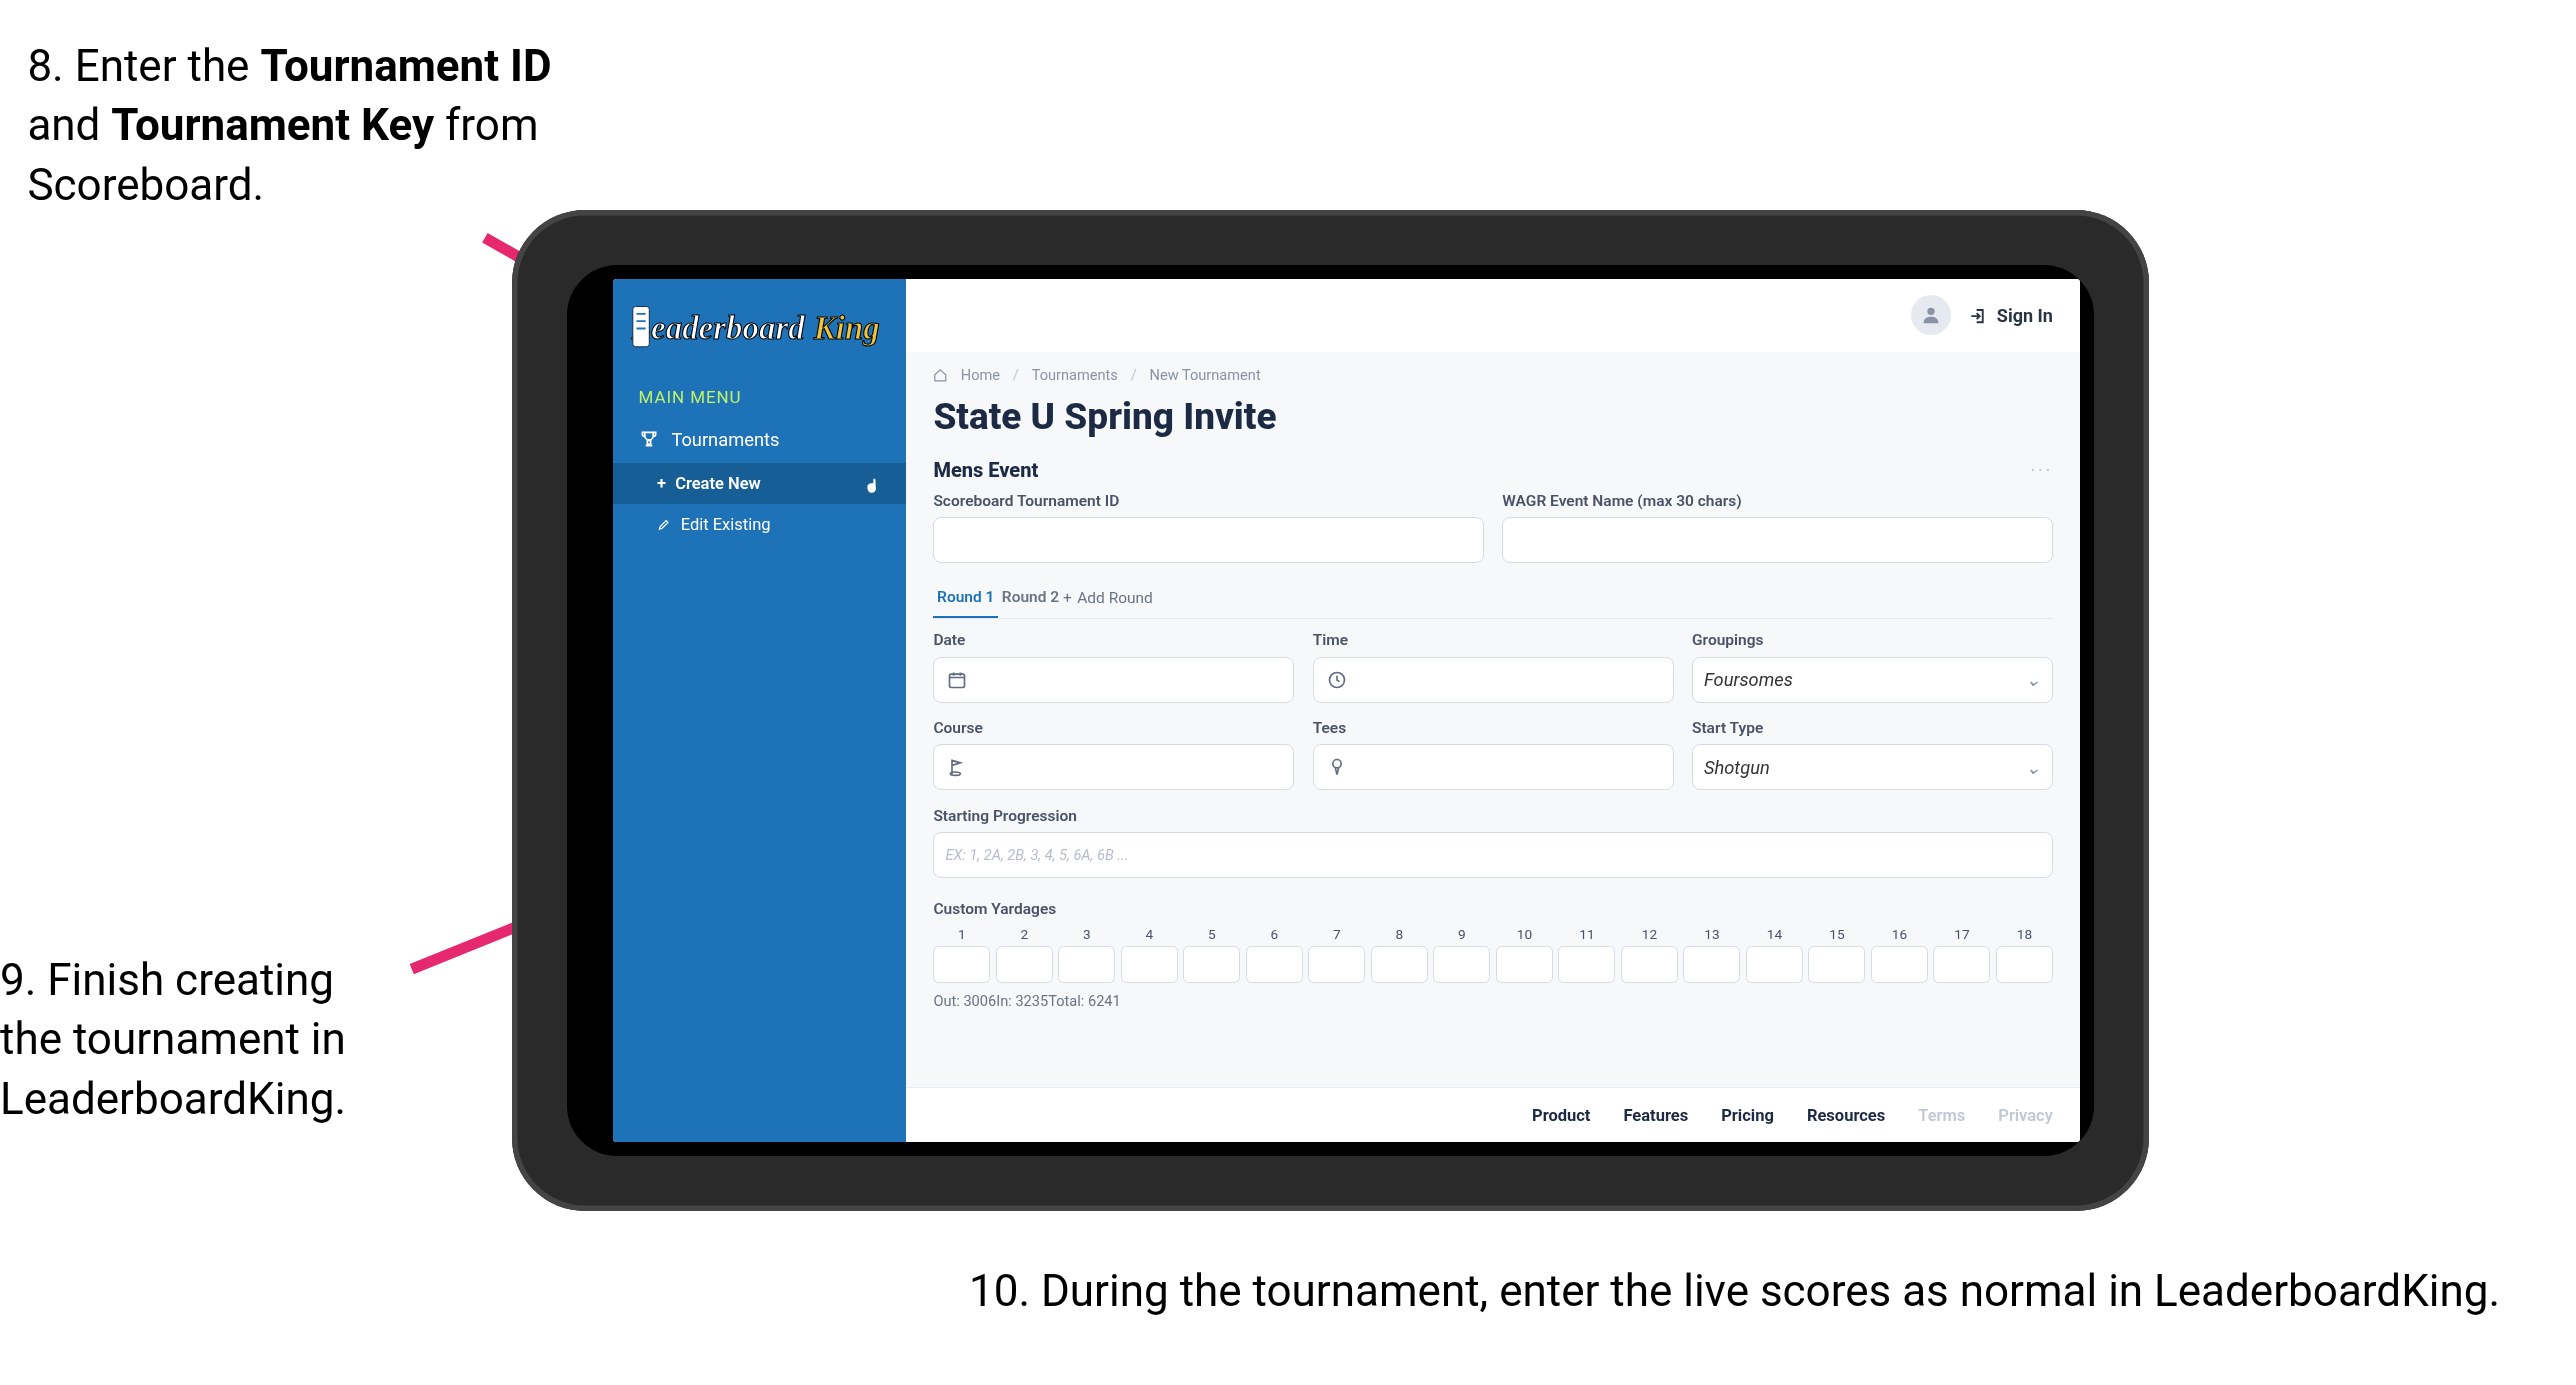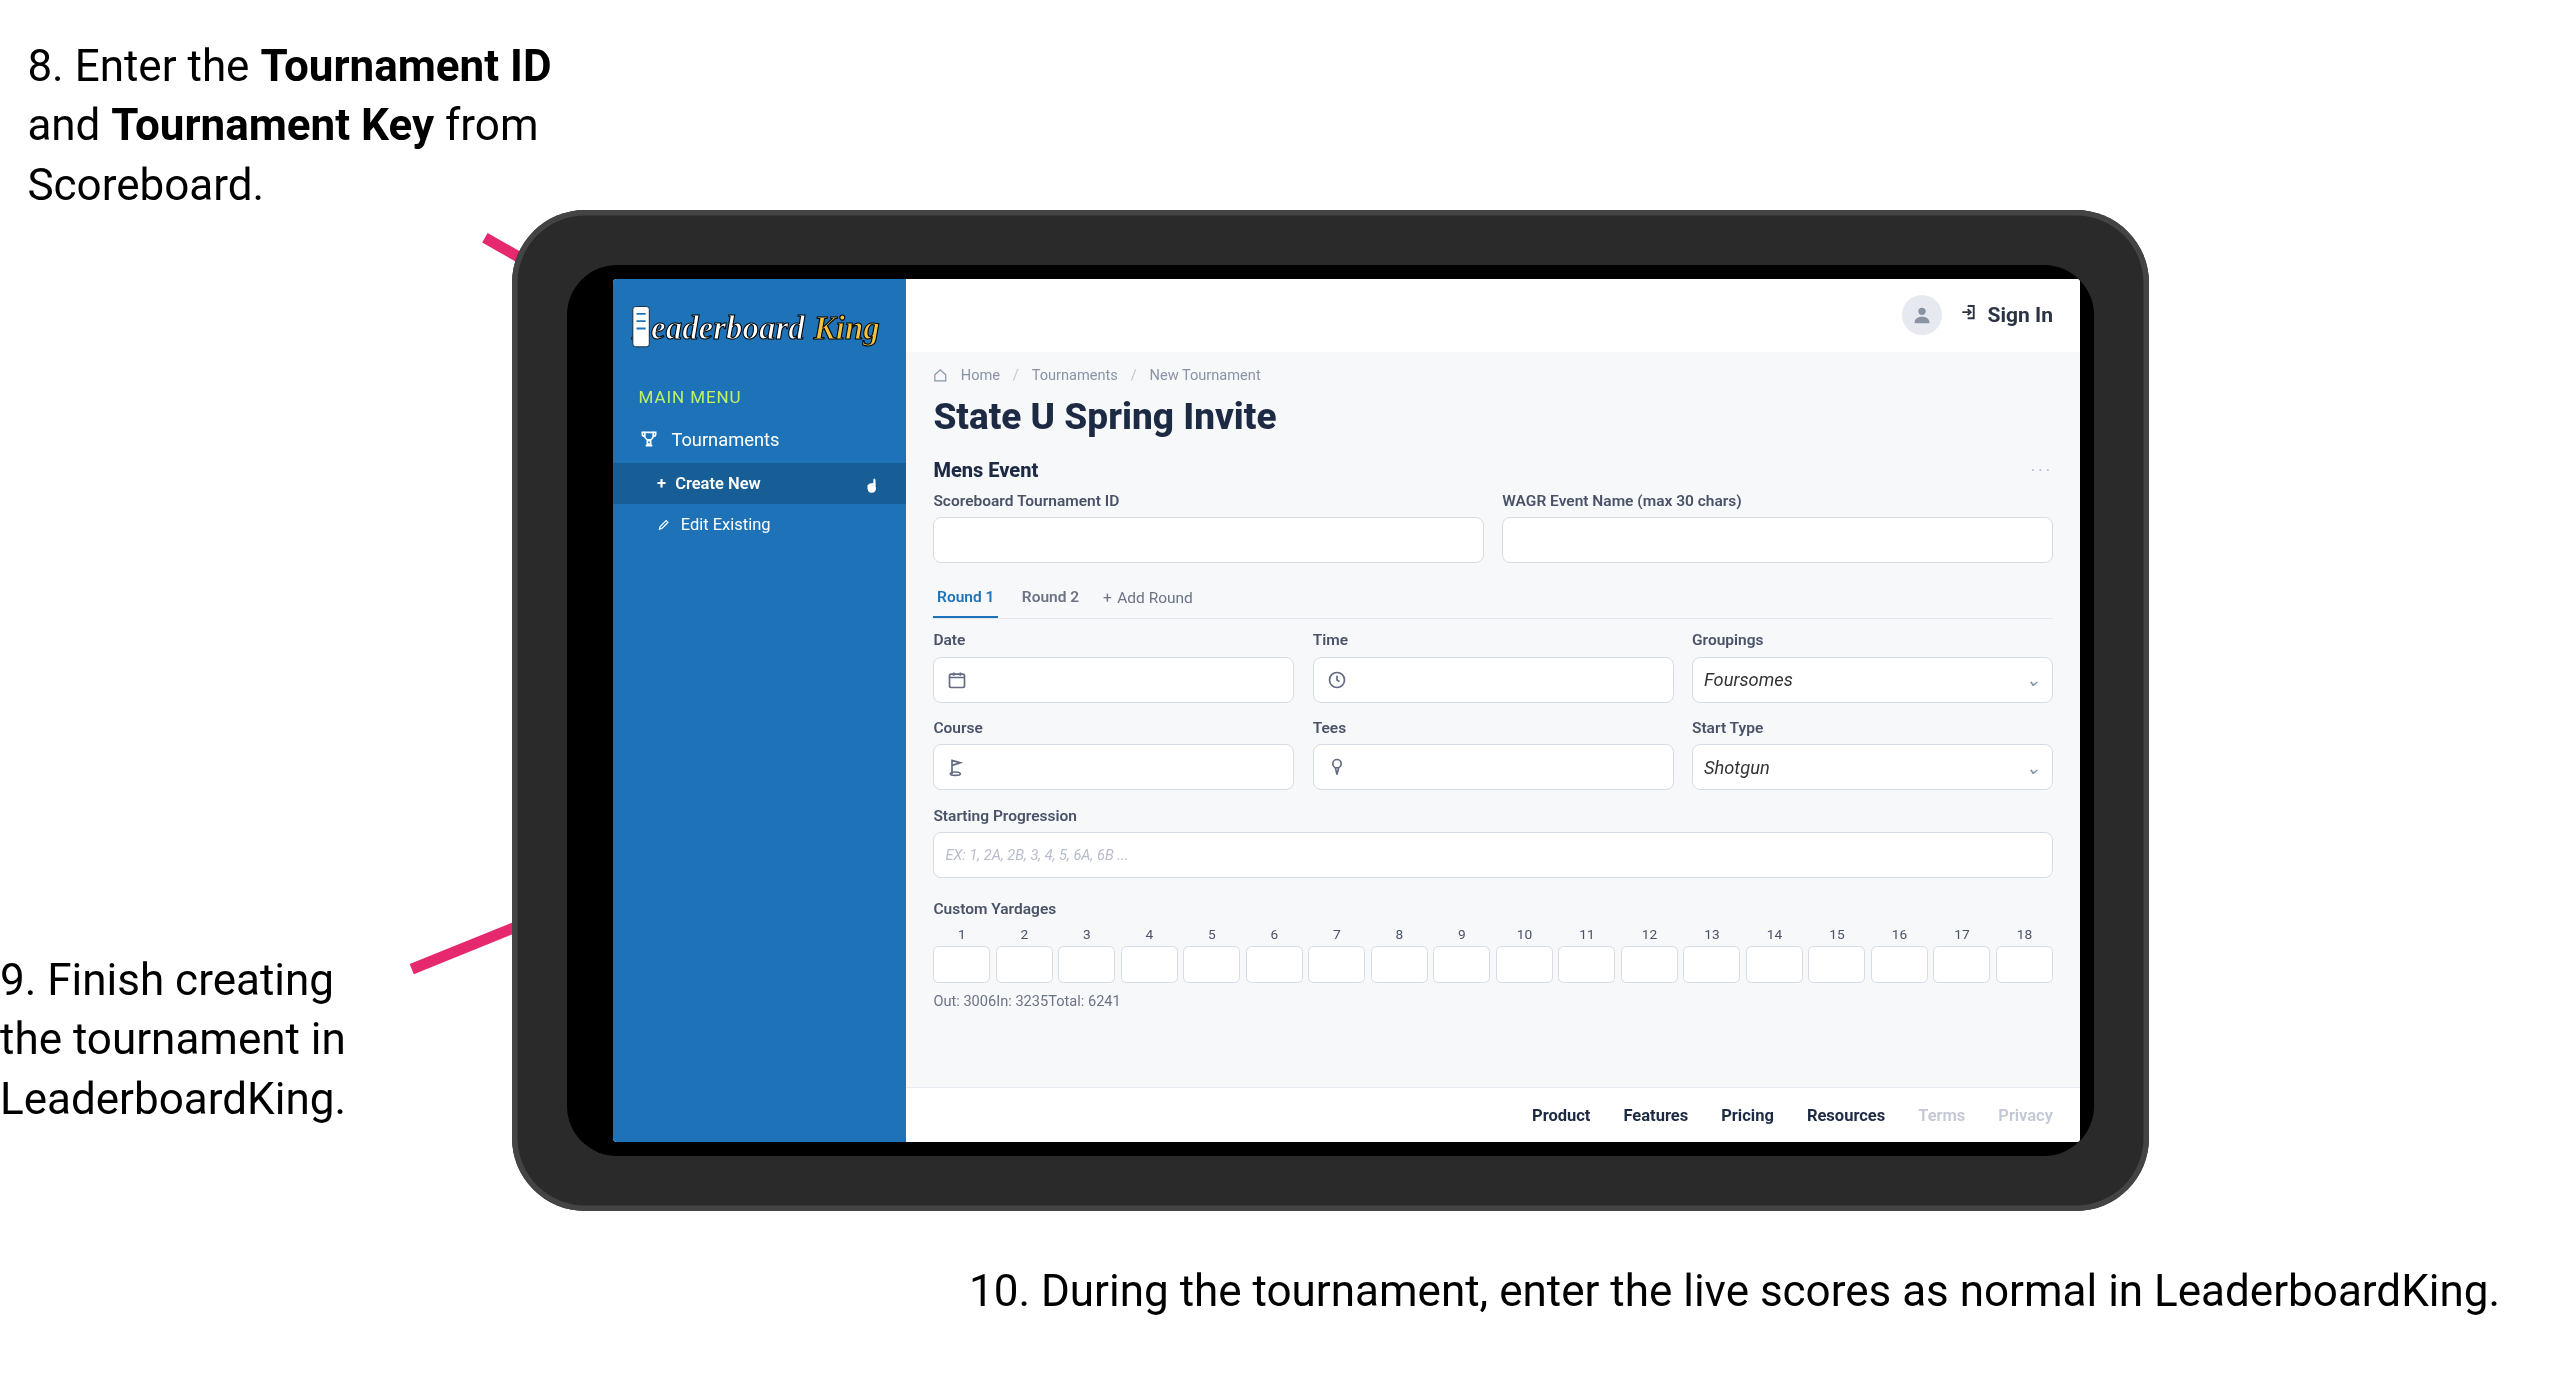--- a/index.html
+++ b/index.html
@@ -23,40 +23,40 @@
   .nav-item { display: flex; align-items: center; gap: 12.8px; padding: 12.8px 25.6px; font-size: 18.3px; color: #fff; }
   .nav-sub { padding: 11px 25.6px 11px 44px; font-size: 16.5px; display: flex; align-items: center; gap: 9.1px; }
   .nav-sub.active { background: #185e96; font-weight: 600; }
   .nav-sub .plus { font-size: 16.5px; }
   .cursor-hand { position: relative; top: 1.8px; font-size: 12.8px; filter: grayscale(1) brightness(10); }
 
   
   .main { position: absolute; left: 293px; right: 0; top: 0; bottom: 0; background: #f7f8fa; display: flex; flex-direction: column; }
   .topbar { height: 73px; display: flex; align-items: center; justify-content: flex-end; gap: 18.3px; padding: 0 27.4px; background: #fff; }
   .avatar-circle { width: 40px; height: 40px; border-radius: 50%; background: #e6e9ef; display: flex; align-items: center; justify-content: center; color: #7a8294; }
-  .signin { display: flex; align-items: flex-start; gap: 9.1px; font-weight: 700; font-size: 21px; color: #2b3445; }
+  .signin { display: flex; align-items: flex-end; gap: 9.1px; font-weight: 700; font-size: 18px; color: #2b3445; }
 
   .content { flex: 1; padding: 9.1px 27.4px 0 27.4px; overflow: hidden; }
   .breadcrumb { display: flex; align-items: center; gap: 12.8px; color: #8a92a6; font-size: 14.6px; padding: 5.5px 0 11px 0; }
   .breadcrumb .sep { color: #c2c8d4; }
   .page-title { font-size: 37px; font-weight: 800; color: #1d2a44; padding-bottom: 16.5px; }
 
   .section-head { display: flex; align-items: center; justify-content: space-between; padding: 3.7px 0 9.1px 0; }
   .section-head h2 { font-size: 20px; font-weight: 800; color: #1d2a44; }
   .dots { color: #b8bfcf; letter-spacing: 2.7px; font-size: 18.3px; }
 
   .row { display: flex; gap: 18.3px; margin-bottom: 16.5px; }
   .field { flex: 1; display: flex; flex-direction: column; gap: 7.3px; }
   .field-label { font-size: 15.5px; color: #4a5268; font-weight: 600; }
   .input { height: 46px; border: 0.9px solid #d6dbe6; border-radius: 8px; background: #fff; padding: 0 11px; display: flex; align-items: center; gap: 9.1px; color: #333; font-style: italic; }
   .input .ph { color: #b7bdcc; font-size: 14.6px; }
   .input.sel::after { content: "⌄"; margin-left: auto; color: #8a92a6; font-size: 18.3px; }
   .icon-box { width: 24px; height: 24px; display: flex; align-items: center; justify-content: center; color: #636b80; }
 
-  .tabs { display: flex; align-items: center; gap: 20px; border-bottom: 0.9px solid #e3e7f0; margin-bottom: 12.8px; }
+  .tabs { display: flex; align-items: center; border-bottom: 0.9px solid #e3e7f0; margin-bottom: 12.8px; }
   .tab { padding: 9.1px 3.7px; font-size: 15.5px; color: #6b7385; font-weight: 600; border-bottom: 2.7px solid transparent; }
   .tab.active { color: #1e73b8; border-bottom-color: #1e73b8; }
   .add-round { color: #6b7385; font-size: 15.5px; display: flex; align-items: center; gap: 5.5px; }
 
   .ylabel { font-size: 15.5px; color: #4a5268; font-weight: 600; padding: 5.5px 0 7.3px 0; }
   .holes { display: flex; gap: 5.5px; }
   .hole { flex: 1; text-align: center; }
   .hole .num { font-size: 13.7px; color: #4a5268; padding-bottom: 4.6px; }
   .hole .box { height: 37px; border: 0.9px solid #d6dbe6; border-radius: 5.5px; background: #fff; }
   .yard-sum { display: flex; justify-content: flex-start; font-size: 14.6px; color: #6b7385; padding-top: 9.1px; }

